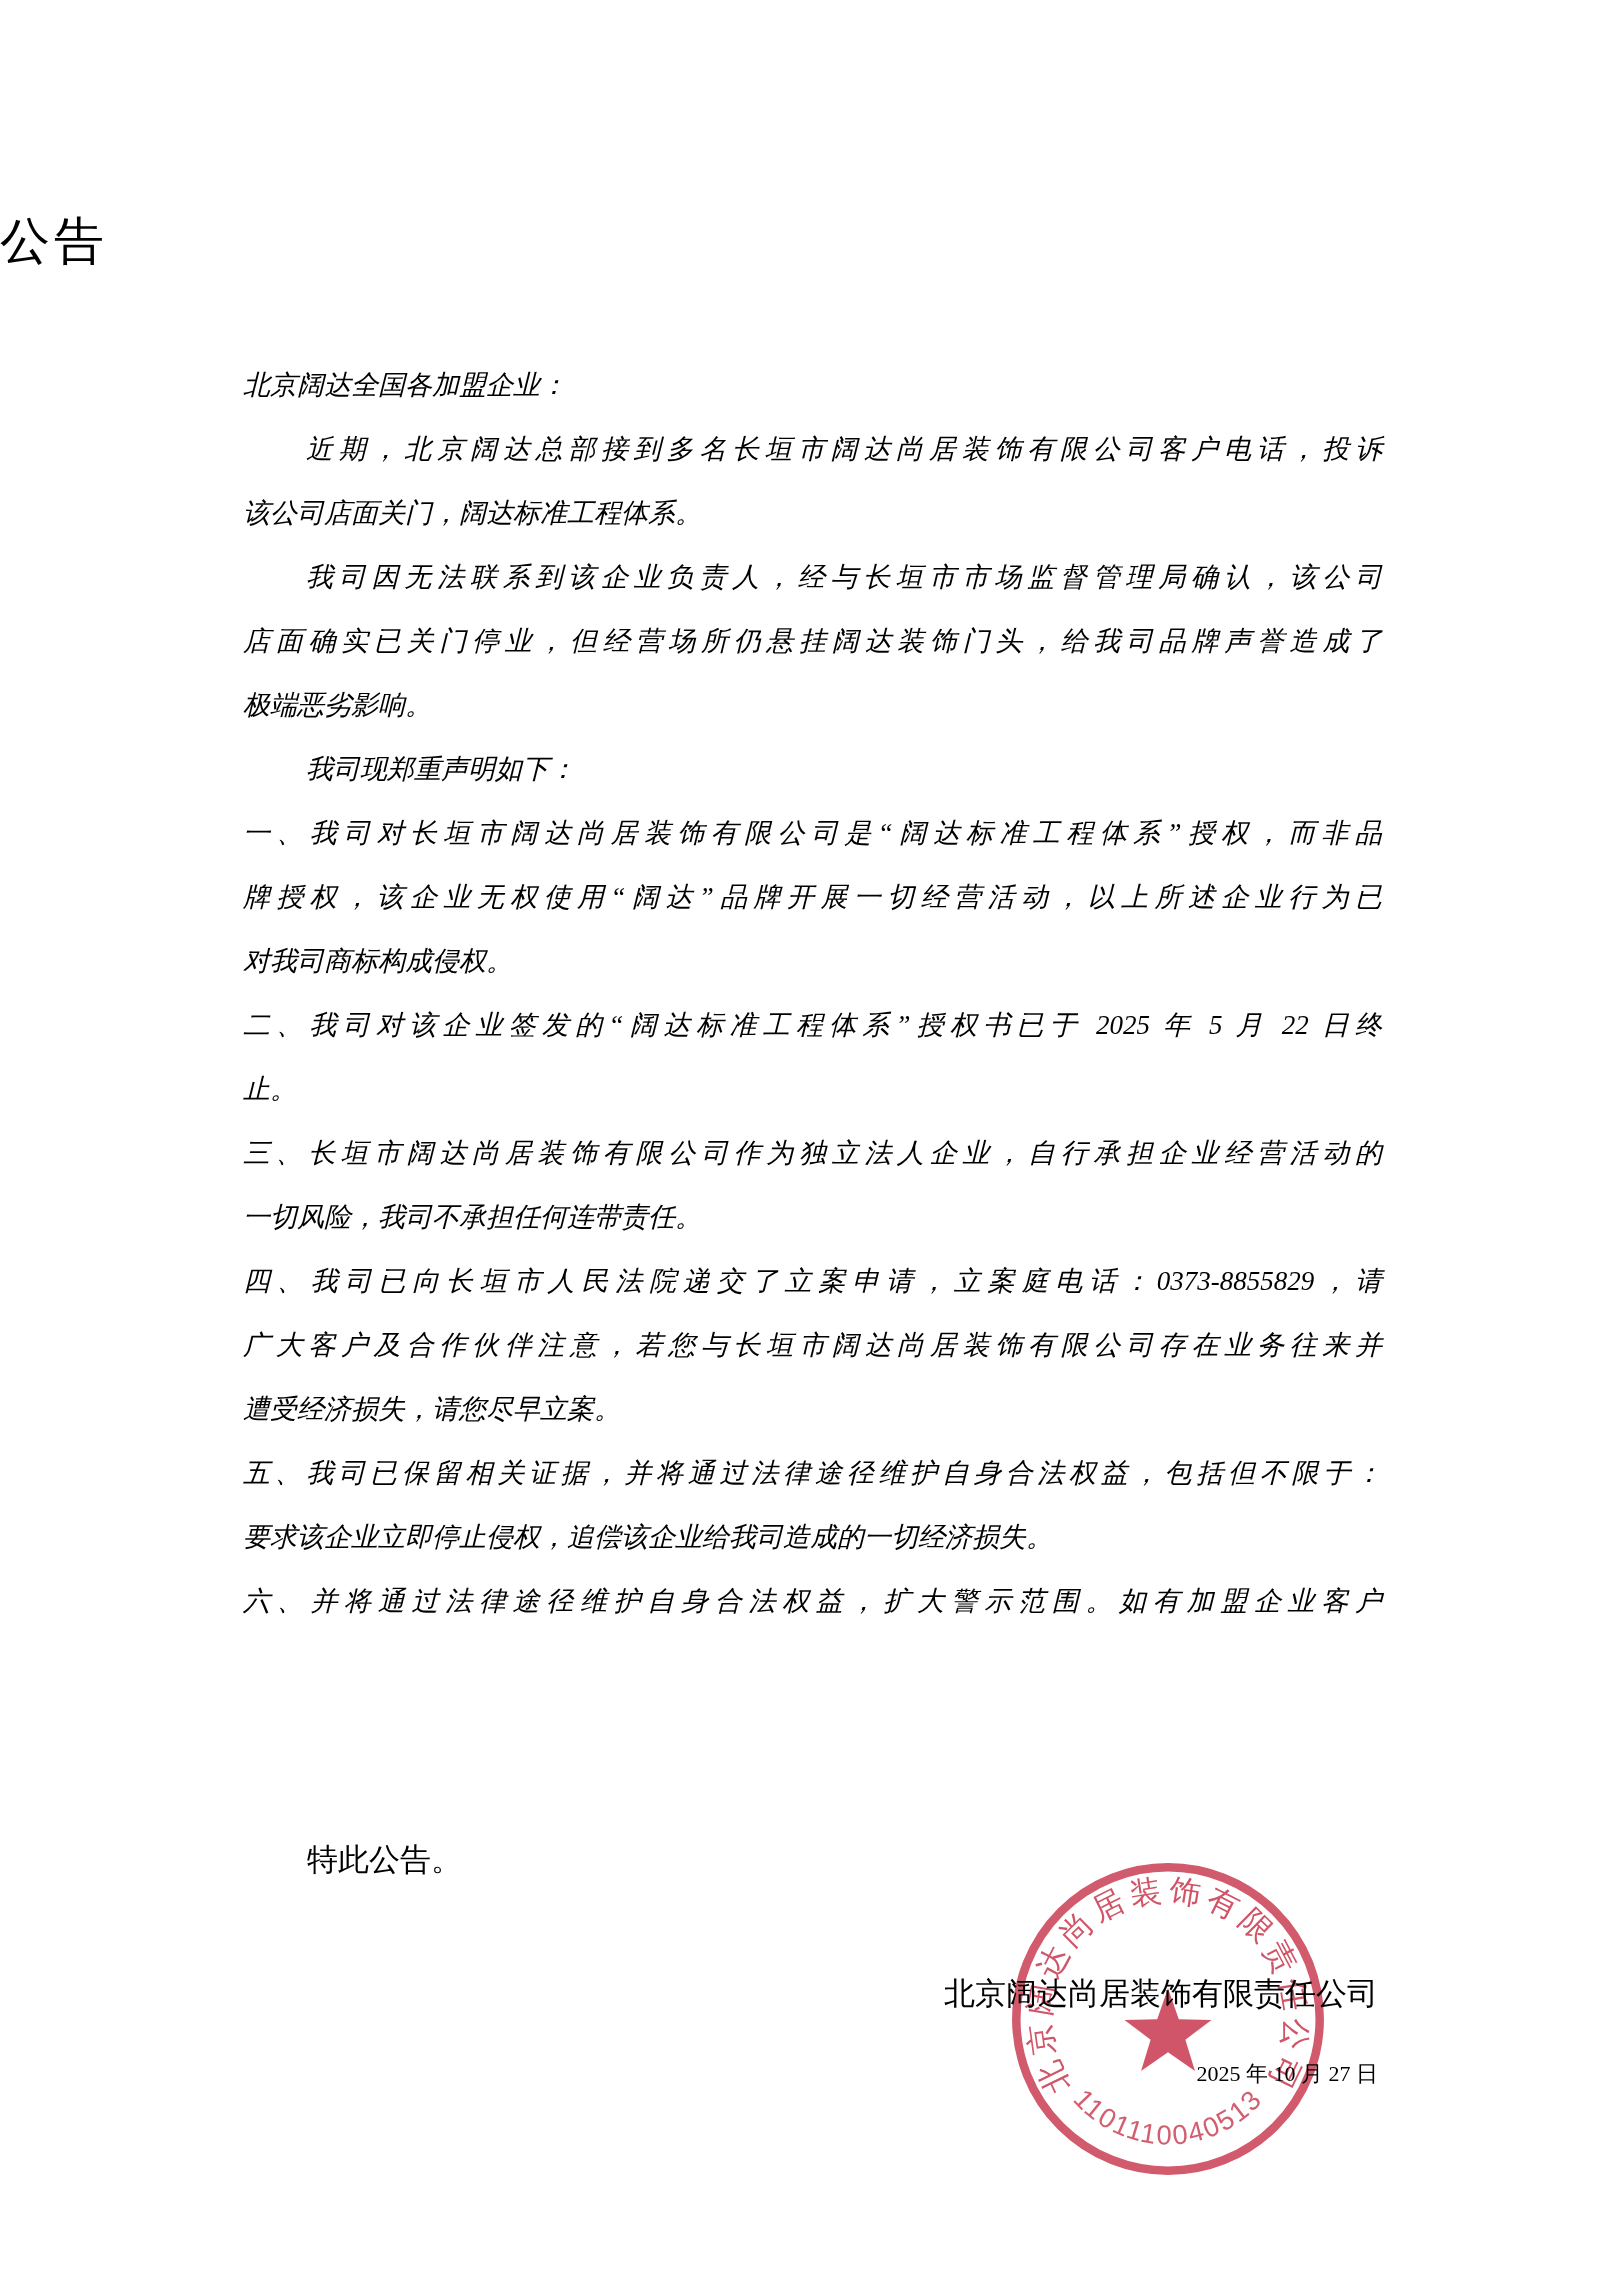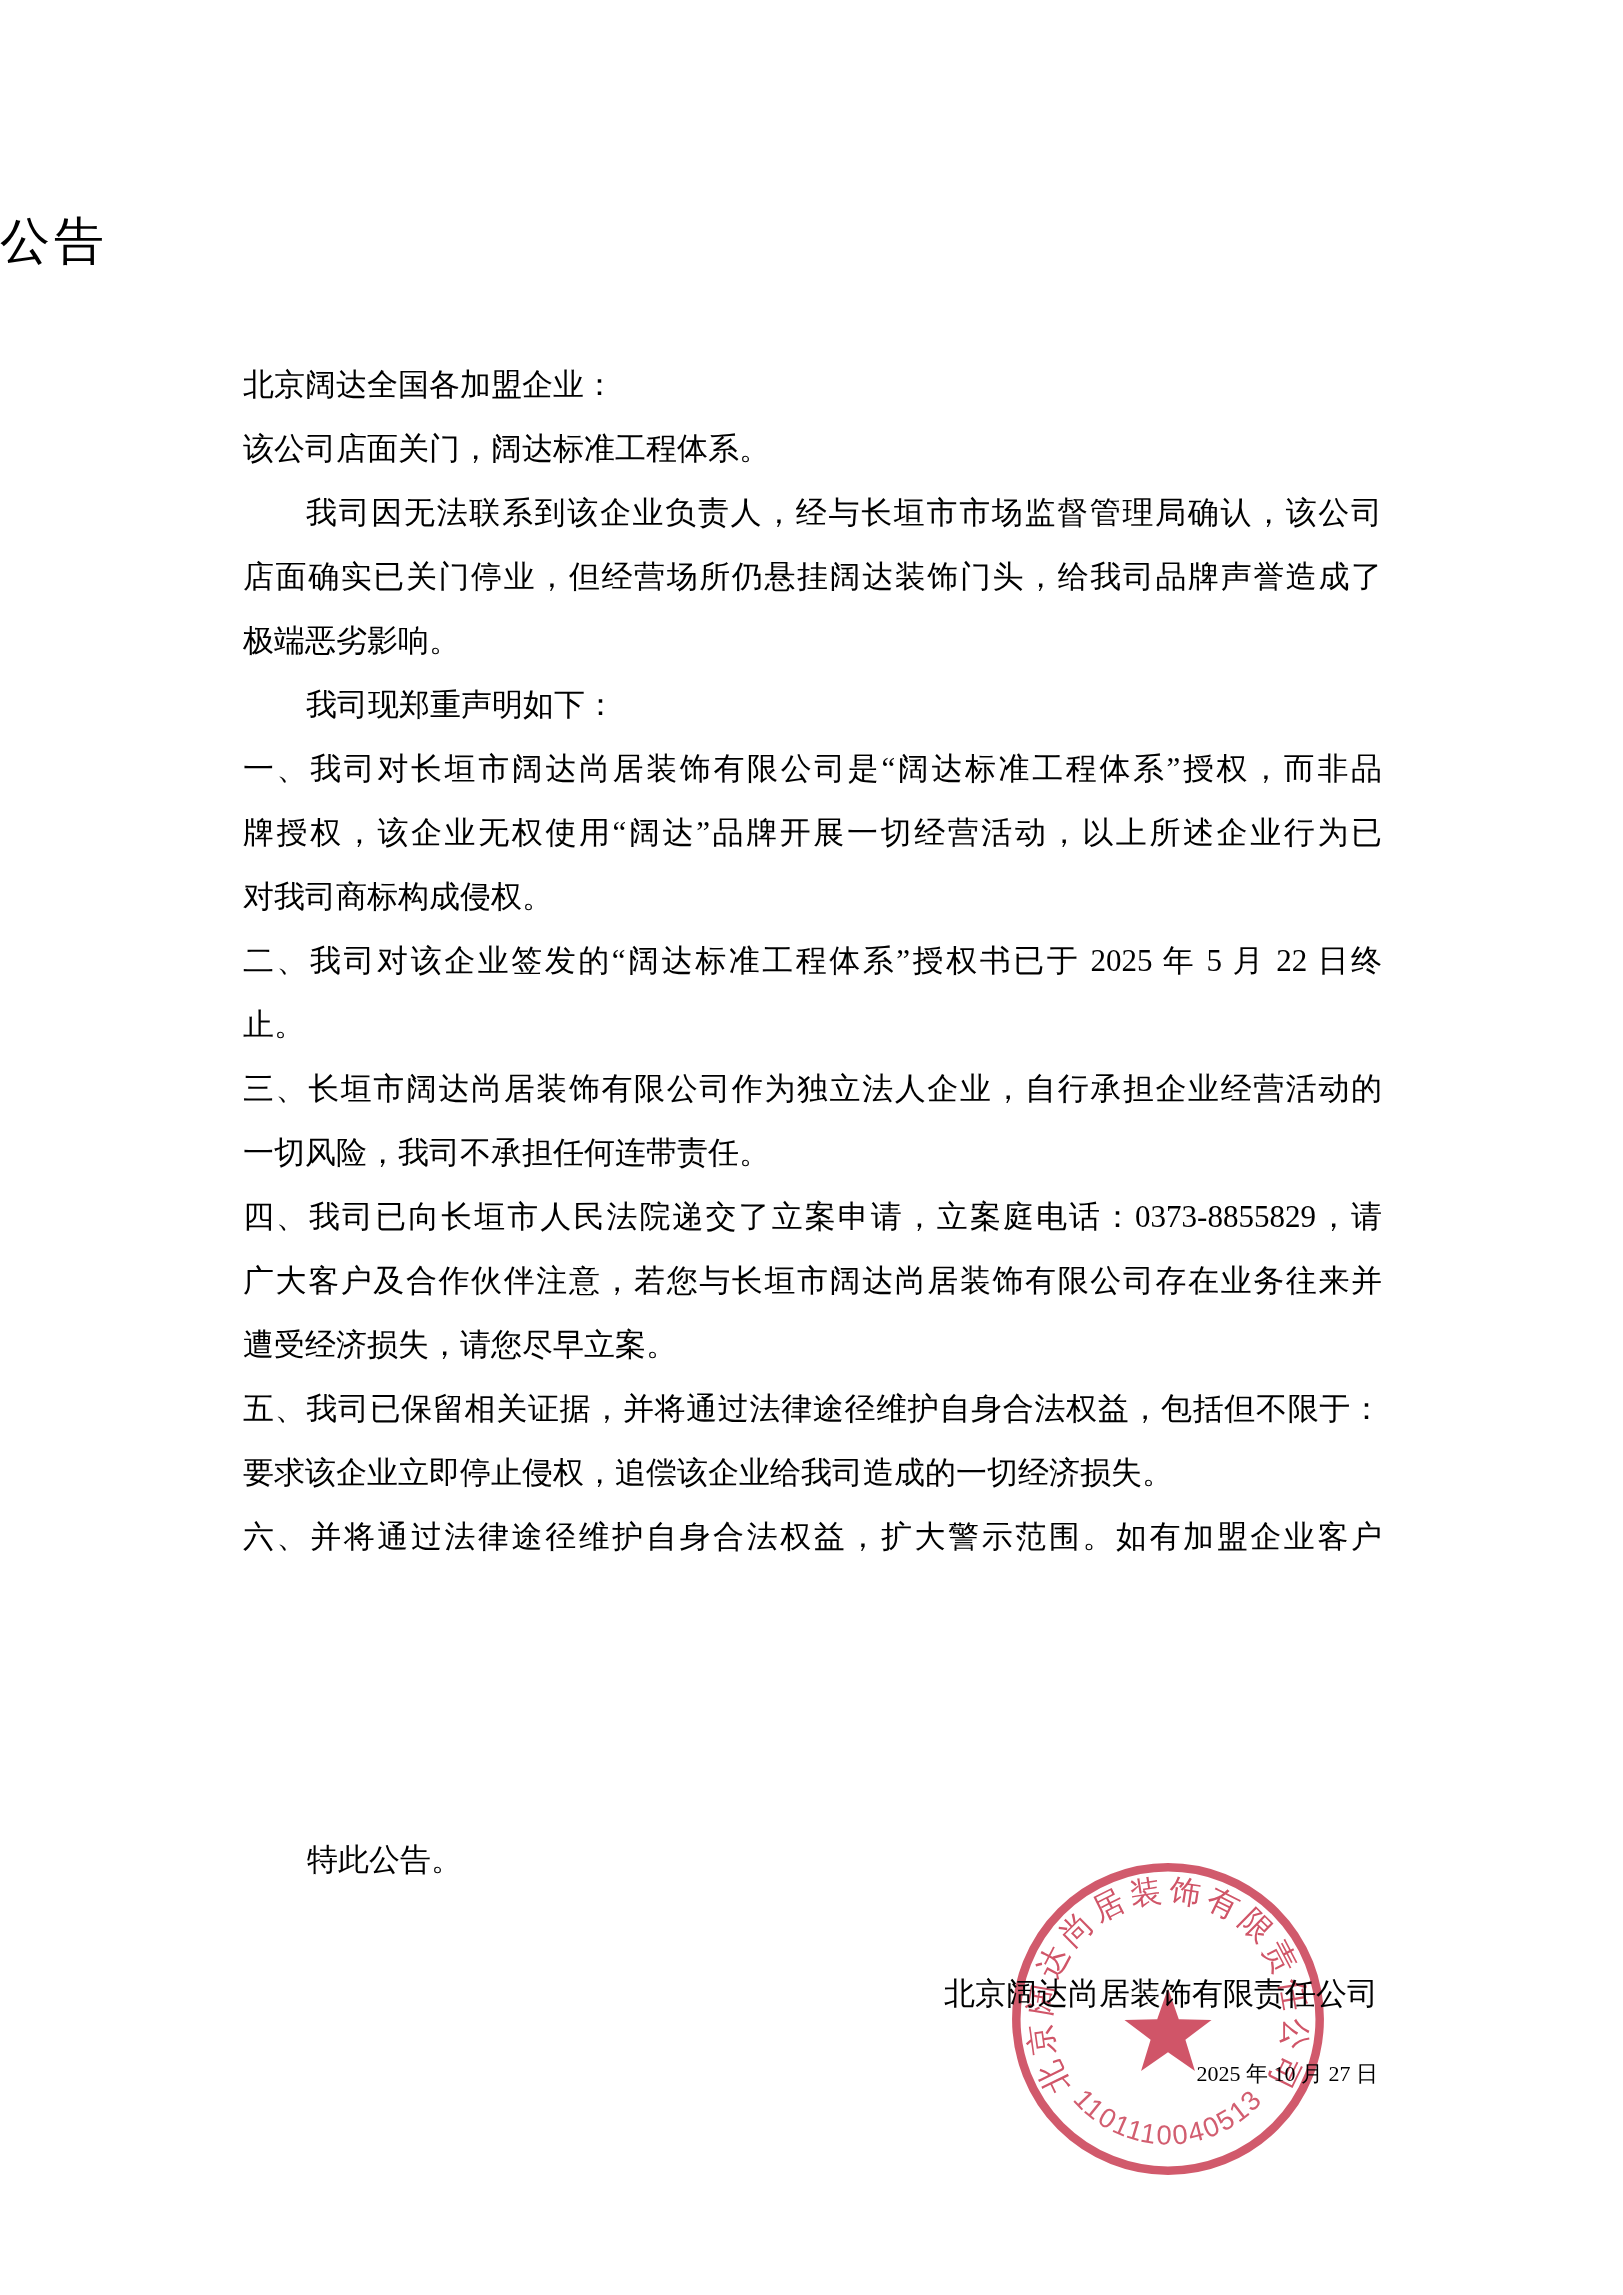--- a/index.html
+++ b/index.html
@@ -27,22 +27,23 @@
   }
   .doc-body {
     position: absolute;
     left: 243px;
     top: 353px;
     width: 1139px;
   }
   .line {
     height: 64px;
     line-height: 64px;
-    font-size: 31px;
+    font-size: 27px;
     white-space: nowrap;
+    font-style: italic;
   }
   .line.fill {
     white-space: normal;
     text-align: justify;
     text-align-last: justify;
     overflow: visible;
   }
   .line.indent { text-indent: 63px; }
   .closing {
     position: absolute;
@@ -108,20 +109,21 @@
 </style>
 </head>
 <body>
 
 <div class="page">
 
   <h1 class="doc-title">公告</h1>
 
   <div class="doc-body" id="body-lines">
       <div class="line">北京阔达全国各加盟企业：</div>
+      <div class="line fill indent">近期，北京阔达总部接到多名长垣市阔达尚居装饰有限公司客户电话，投诉</div>
       <div class="line">该公司店面关门，阔达标准工程体系。</div>
       <div class="line fill indent">我司因无法联系到该企业负责人，经与长垣市市场监督管理局确认，该公司</div>
       <div class="line fill">店面确实已关门停业，但经营场所仍悬挂阔达装饰门头，给我司品牌声誉造成了</div>
       <div class="line">极端恶劣影响。</div>
       <div class="line indent">我司现郑重声明如下：</div>
       <div class="line fill">一、我司对长垣市阔达尚居装饰有限公司是“阔达标准工程体系”授权，而非品</div>
       <div class="line fill">牌授权，该企业无权使用“阔达”品牌开展一切经营活动，以上所述企业行为已</div>
       <div class="line">对我司商标构成侵权。</div>
       <div class="line fill">二、我司对该企业签发的“阔达标准工程体系”授权书已于 2025 年 5 月 22 日终</div>
       <div class="line">止。</div>

